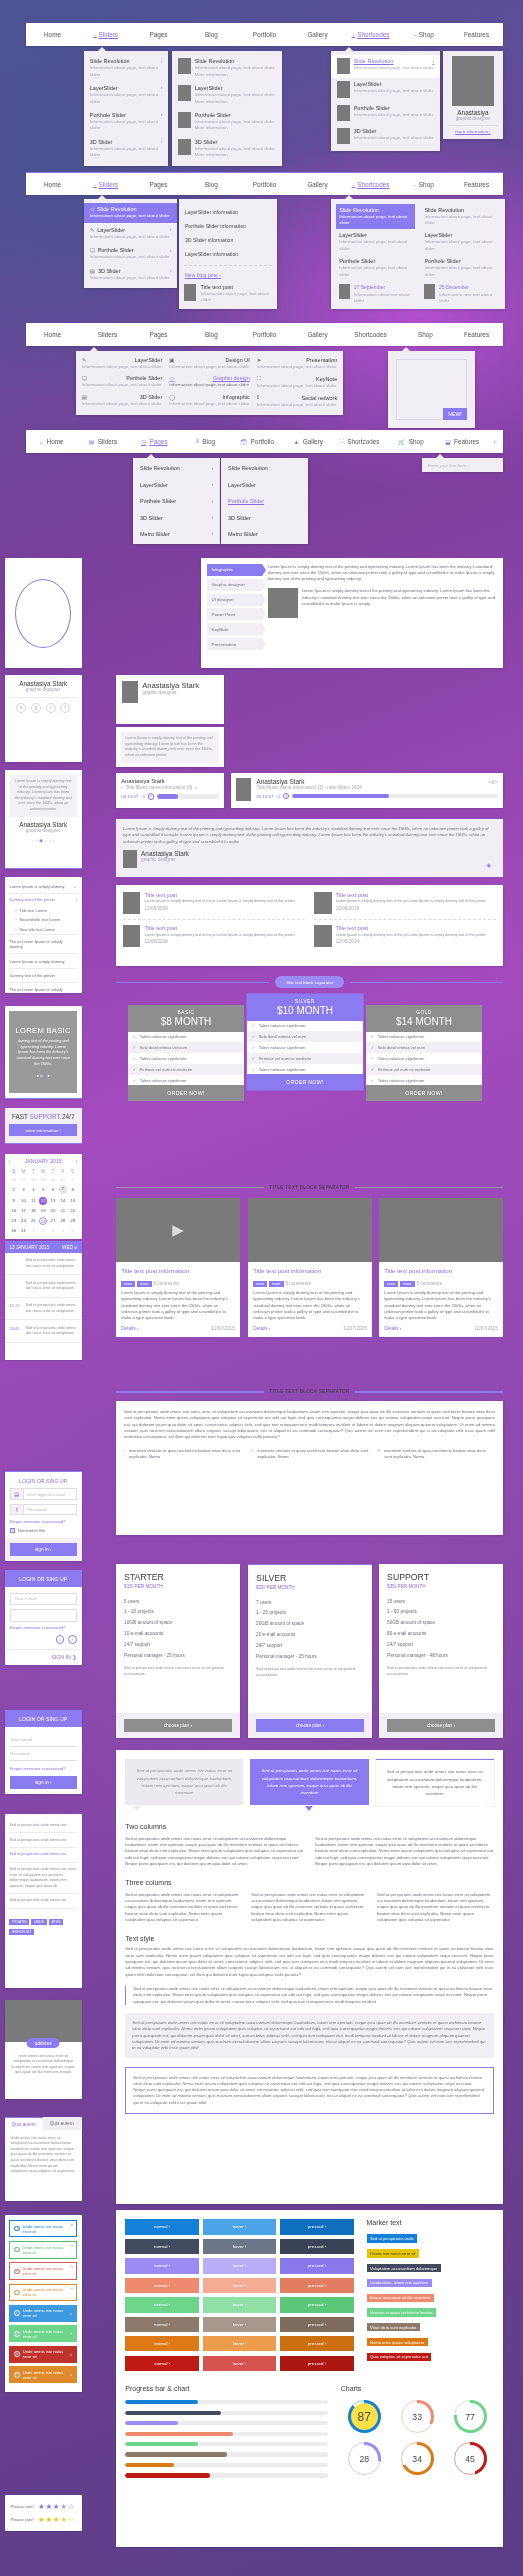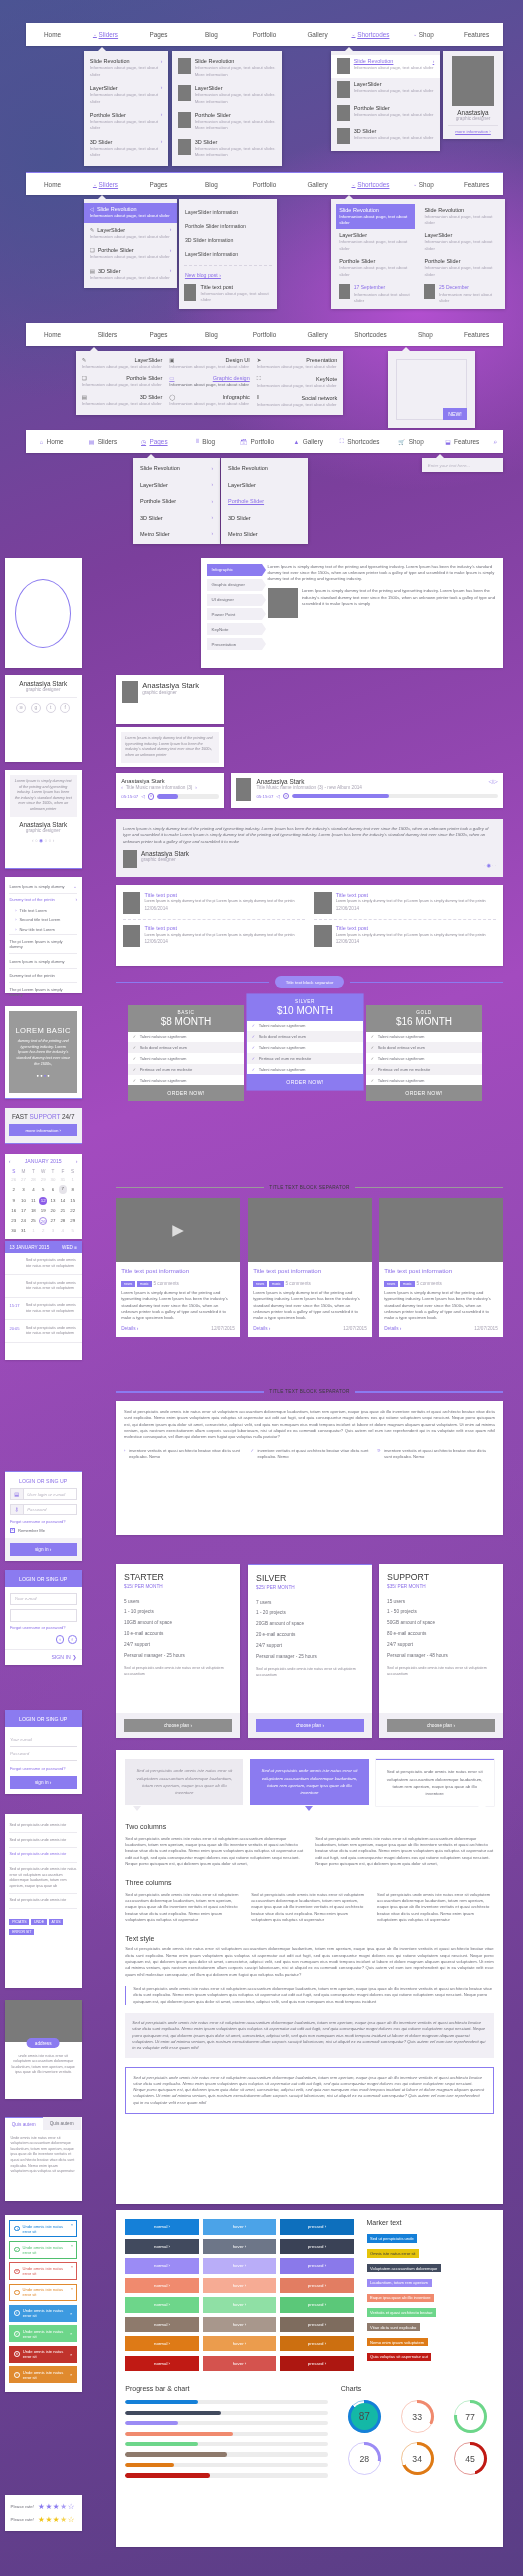--- a/index.html
+++ b/index.html
@@ -980,21 +980,21 @@
         <div class="price-li">
           <span style="color:#8b6fe8">✓</span>
           <span>Taleni noluisse signiferum</span>
         </div>
       </div>
       <div class="order" style="background:#8b7bf0">ORDER NOW!</div>
     </div>
     <div class="price-col" style="left:366px;top:1005px;width:116px;">
       <div class="price-head" style="background:#8e8e8e">
         <div class="nm">GOLD</div>
-        <div class="pr">$16 MONTH</div>
+        <div class="pr">$14 MONTH</div>
       </div>
       <div style="background:#fff">
         <div class="price-li">
           <span style="color:#7a7a7a">✓</span>
           <span>Taleni noluisse signiferum</span>
         </div>
         <div class="price-li alt">
           <span style="color:#7a7a7a">✓</span>
           <span>Solo dorol ertinax vel eum</span>
         </div>
@@ -1246,21 +1246,21 @@
           <div class="pbar" style="margin-bottom:6.4px">
             <i style="width:42%;background:#c01a14"></i>
           </div>
         </div>
         <div style="flex:1">
           <div style="font-size:7px;color:#3a3a3a;margin-bottom:8.1px">Charts</div>
           <div style="display:grid;grid-template-columns:1fr 1fr 1fr;gap:9.3px 5.8px;justify-items:center">
             <div style="position:relative;width:33px;height:33px">
               <div style="position:absolute;inset:0;border-radius:50%;background:conic-gradient(#1580d8 0deg 313deg, rgba(0,0,0,0) 313deg 360deg);"></div>
               <div style="position:absolute;inset:0;border-radius:50%;border:0.6px solid #1580d8;opacity:.45"></div>
-              <div style="position:absolute;inset:2.9px;border-radius:50%;background:#14b8a6;display:flex;align-items:center;justify-content:center;font-size:10px;color:#4a4a4a">87</div>
+              <div style="position:absolute;inset:2.9px;border-radius:50%;background:#fde047;display:flex;align-items:center;justify-content:center;font-size:12px;color:#4a4a4a">87</div>
             </div>
             <div style="position:relative;width:33px;height:33px">
               <div style="position:absolute;inset:0;border-radius:50%;background:conic-gradient(#f08a6e 0deg 119deg, rgba(0,0,0,0) 119deg 360deg);"></div>
               <div style="position:absolute;inset:0;border-radius:50%;border:0.6px solid #f08a6e;opacity:.45"></div>
               <div style="position:absolute;inset:2.9px;border-radius:50%;background:#fff;display:flex;align-items:center;justify-content:center;font-size:8.7px;color:#4a4a4a">33</div>
             </div>
             <div style="position:relative;width:33px;height:33px">
               <div style="position:absolute;inset:0;border-radius:50%;background:conic-gradient(#6dd68a 0deg 277deg, rgba(0,0,0,0) 277deg 360deg);"></div>
               <div style="position:absolute;inset:0;border-radius:50%;border:0.6px solid #6dd68a;opacity:.45"></div>
               <div style="position:absolute;inset:2.9px;border-radius:50%;background:#fff;display:flex;align-items:center;justify-content:center;font-size:8.7px;color:#4a4a4a">77</div>

